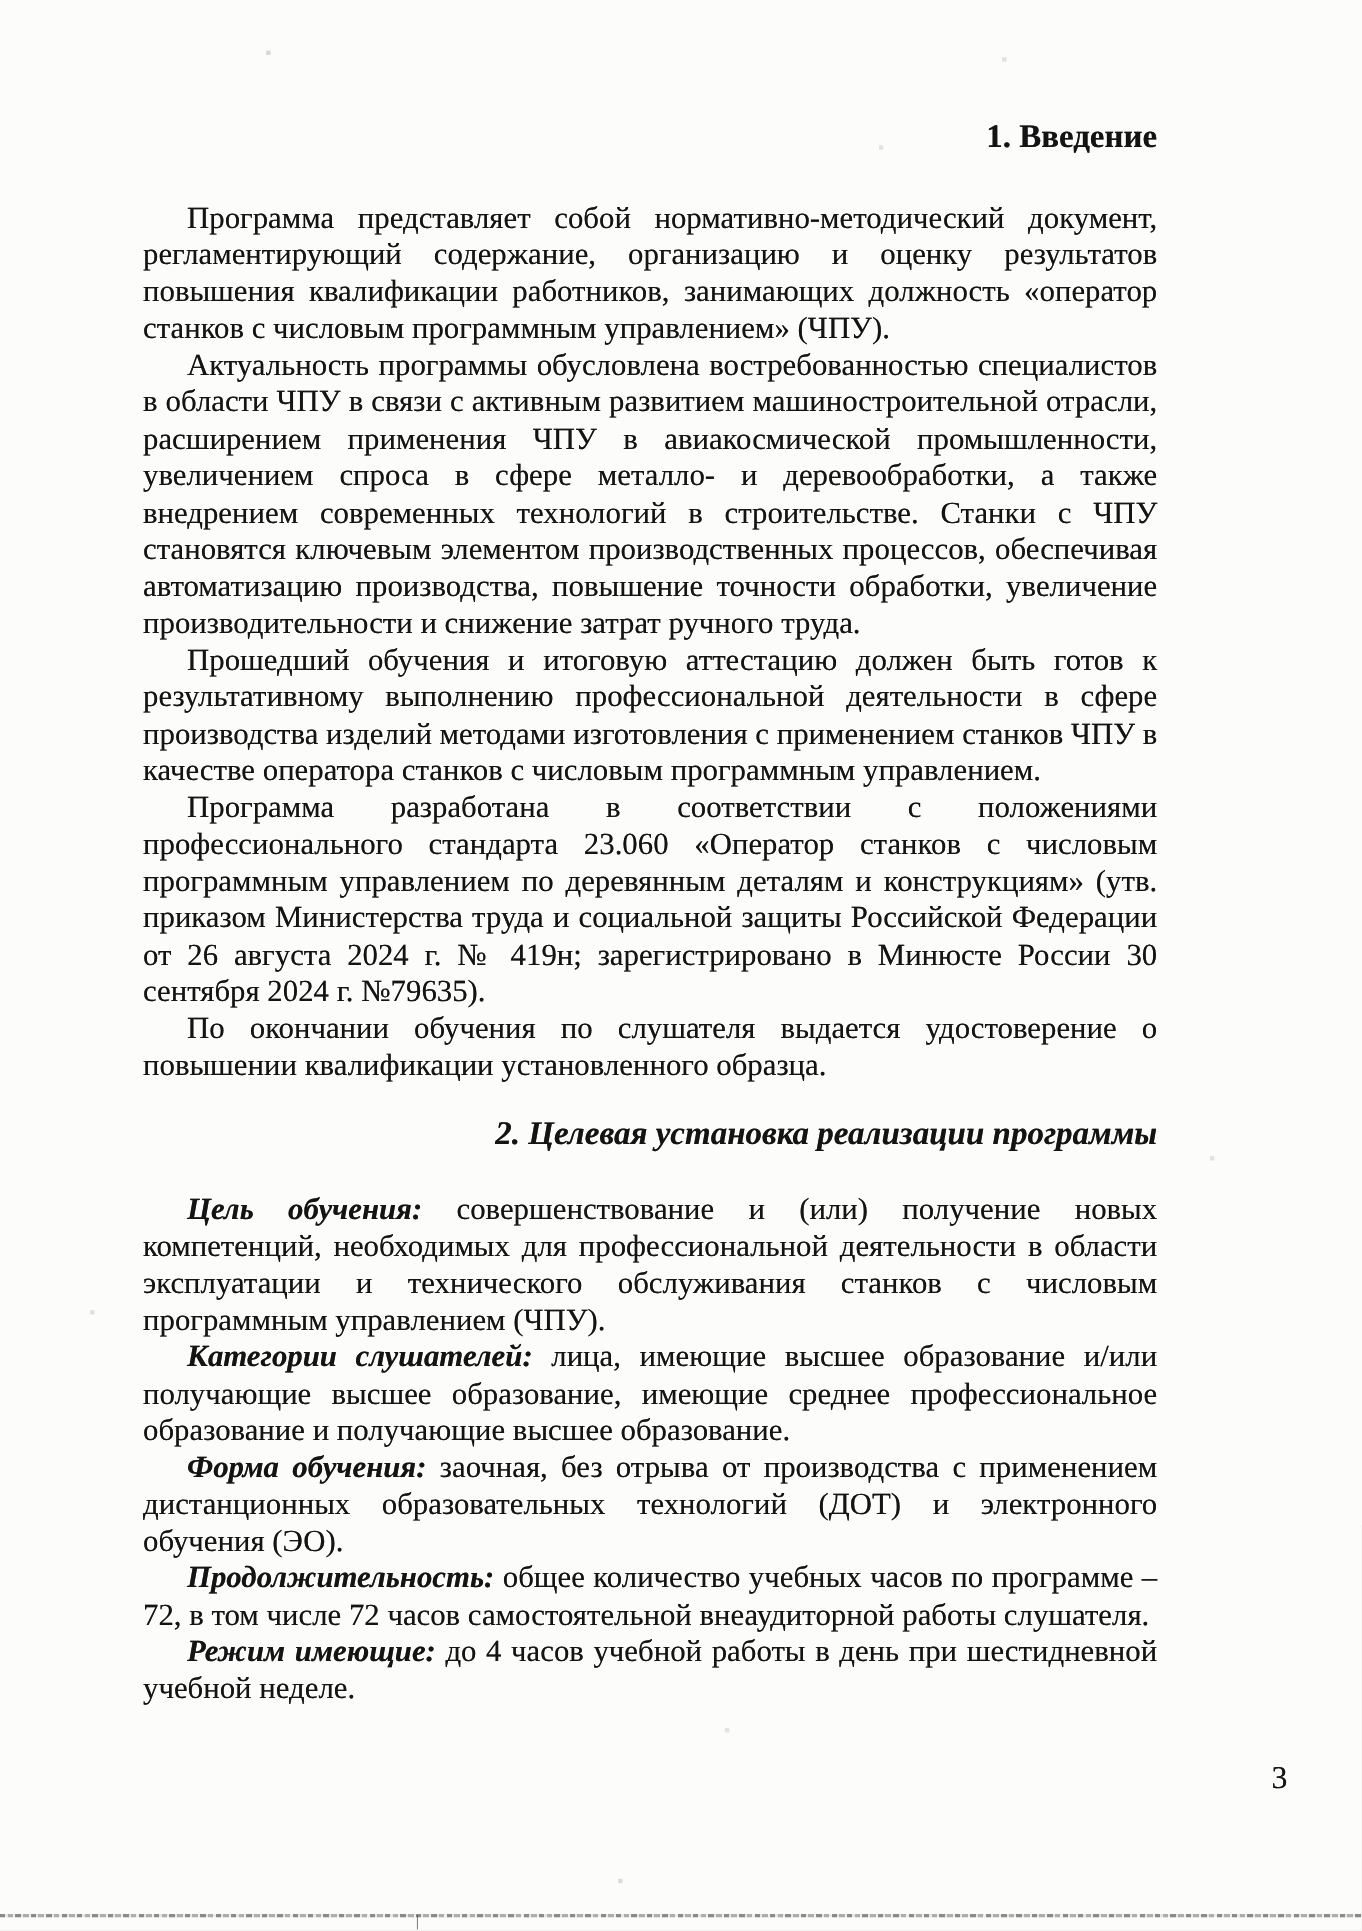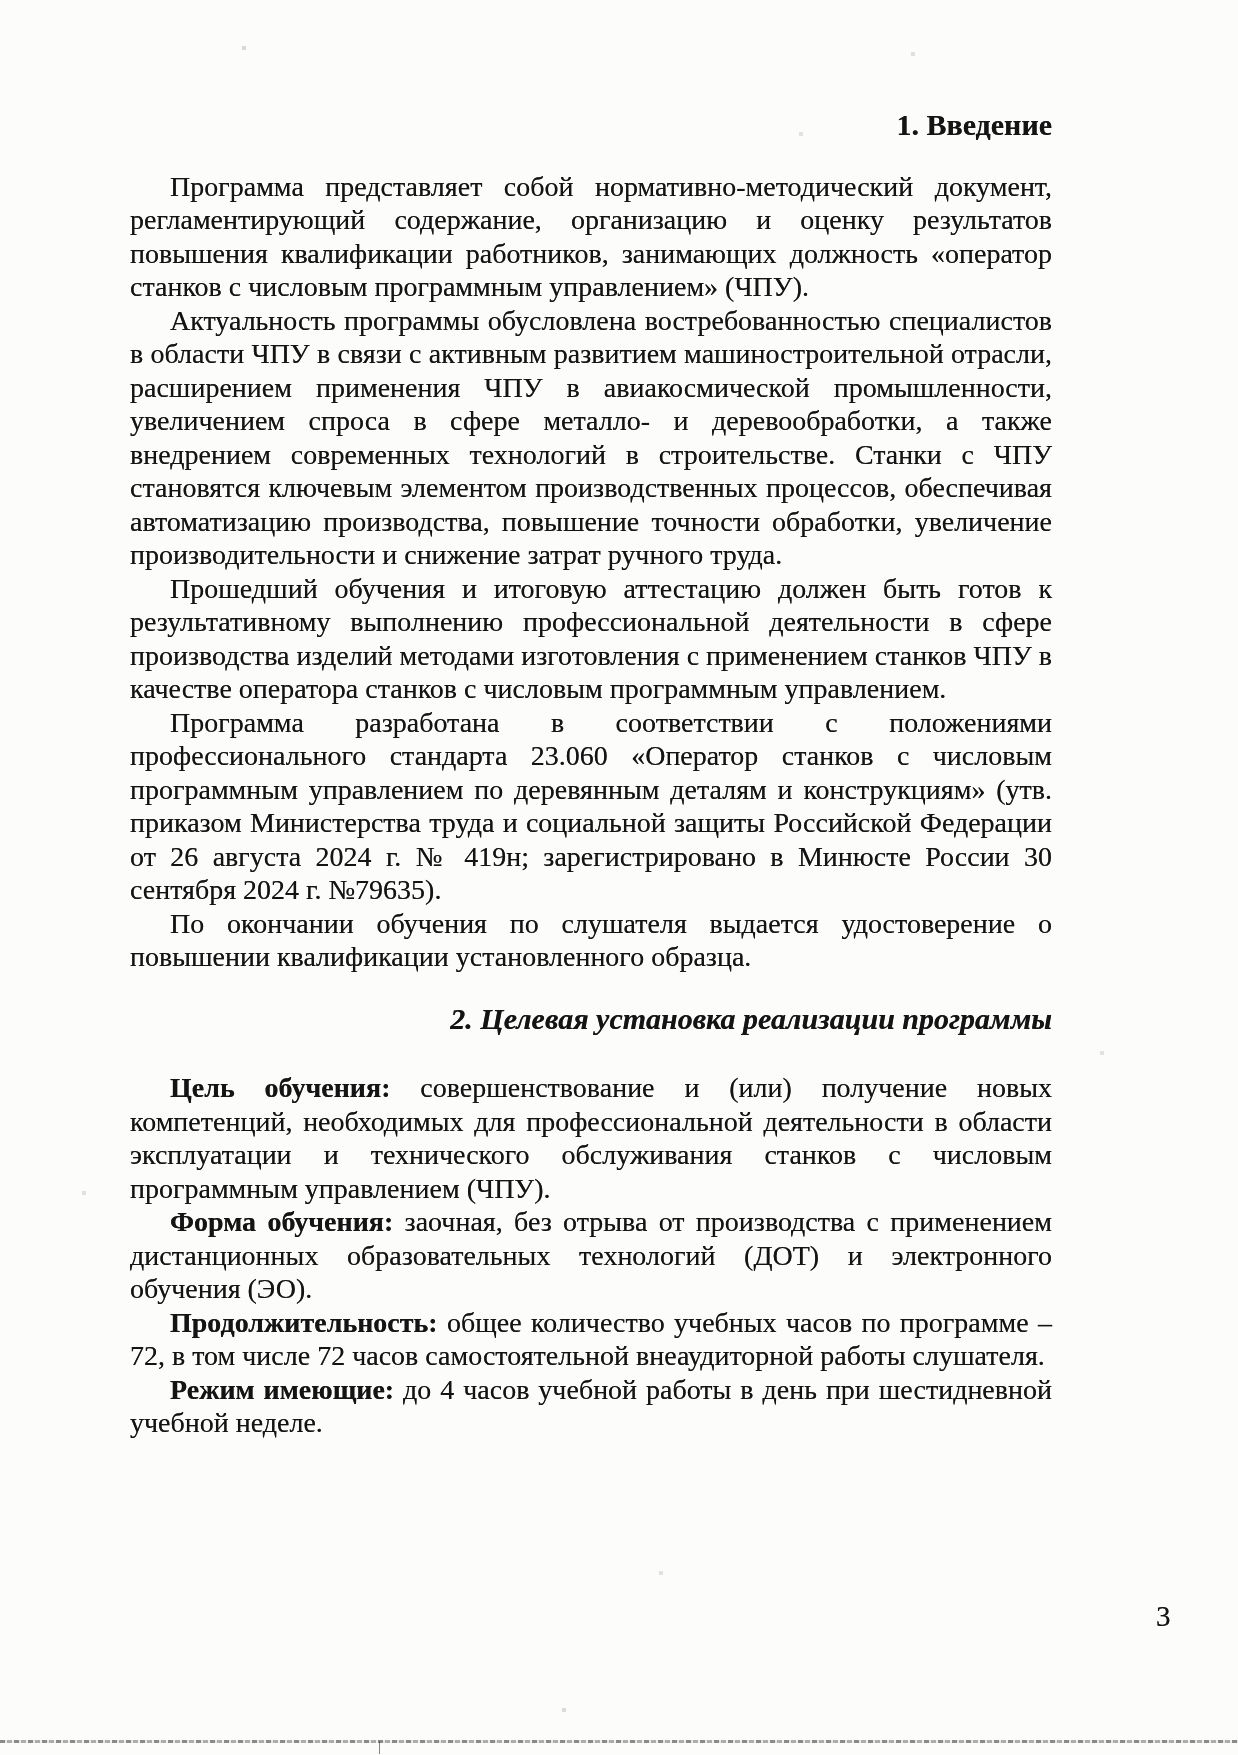--- a/index.html
+++ b/index.html
@@ -43,27 +43,28 @@
   }
   p.para {
     font-size: 28px;
     line-height: 33.5px;
     margin: 0;
     padding: 0;
     text-indent: 40px;
     text-align: justify;
   }
   p.para.after-heading-1 {
-    margin-top: 28px;
+    margin-top: 40px;
   }
   p.para.after-heading-2 {
     margin-top: 36px;
   }
   p.para b.lead {
     font-weight: bold;
+    font-style: italic;
   }
   .page-number {
     position: absolute;
     left: 1156px;
     top: 1600px;
     font-size: 29px;
     line-height: 33px;
     text-shadow: 0 0 0.6px rgba(0,0,0,0.65);
   }
   .scan-noise {
@@ -116,20 +117,21 @@
     <p class="para"><span>Прошедший обучения и итоговую аттестацию должен быть готов к результативному выполнению профессиональной деятельности в сфере производства изделий методами изготовления с применением станков ЧПУ в качестве оператора станков с числовым программным управлением.</span></p>
 
     <p class="para"><span>Программа разработана в соответствии с положениями профессионального стандарта 23.060 «Оператор станков с числовым программным управлением по деревянным деталям и конструкциям» (утв. приказом Министерства труда и социальной защиты Российской Федерации от 26 августа 2024 г. № 419н; зарегистрировано в Минюсте России 30 сентября 2024 г. №79635).</span></p>
 
     <p class="para"><span>По окончании обучения по слушателя выдается удостоверение о повышении квалификации установленного образца.</span></p>
 
     <h2 class="heading second">2. Целевая установка реализации программы</h2>
 
     <p class="para after-heading-2"><b class="lead">Цель обучения:</b><span> совершенствование и (или) получение новых компетенций, необходимых для профессиональной деятельности в области эксплуатации и технического обслуживания станков с числовым программным управлением (ЧПУ).</span></p>
 
+    <p class="para"><b class="lead">Категории слушателей:</b><span> лица, имеющие высшее образование и/или получающие высшее образование, имеющие среднее профессиональное образование и получающие высшее образование.</span></p>
 
     <p class="para"><b class="lead">Форма обучения:</b><span> заочная, без отрыва от производства с применением дистанционных образовательных технологий (ДОТ) и электронного обучения (ЭО).</span></p>
 
     <p class="para"><b class="lead">Продолжительность:</b><span> общее количество учебных часов по программе – 72, в том числе 72 часов самостоятельной внеаудиторной работы слушателя.</span></p>
 
     <p class="para"><b class="lead">Режим имеющие:</b><span> до 4 часов учебной работы в день при шестидневной учебной неделе.</span></p>
 
   </div>
 
   <div class="page-number">3</div>

